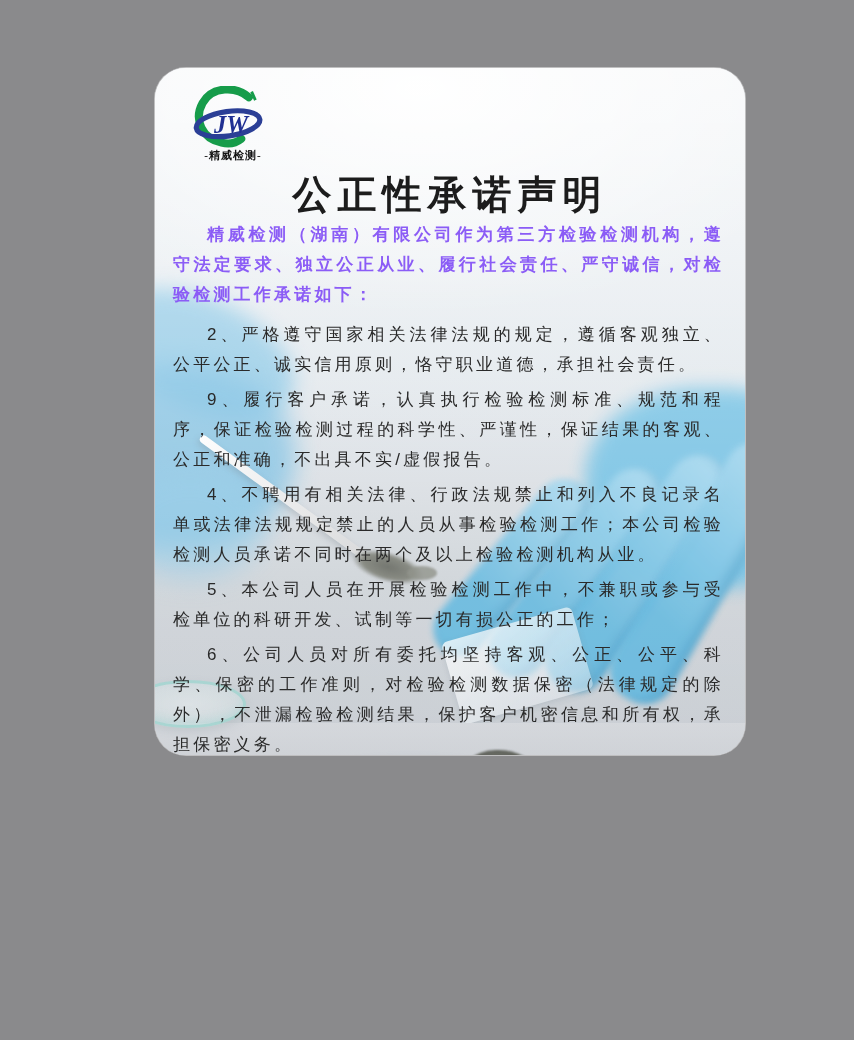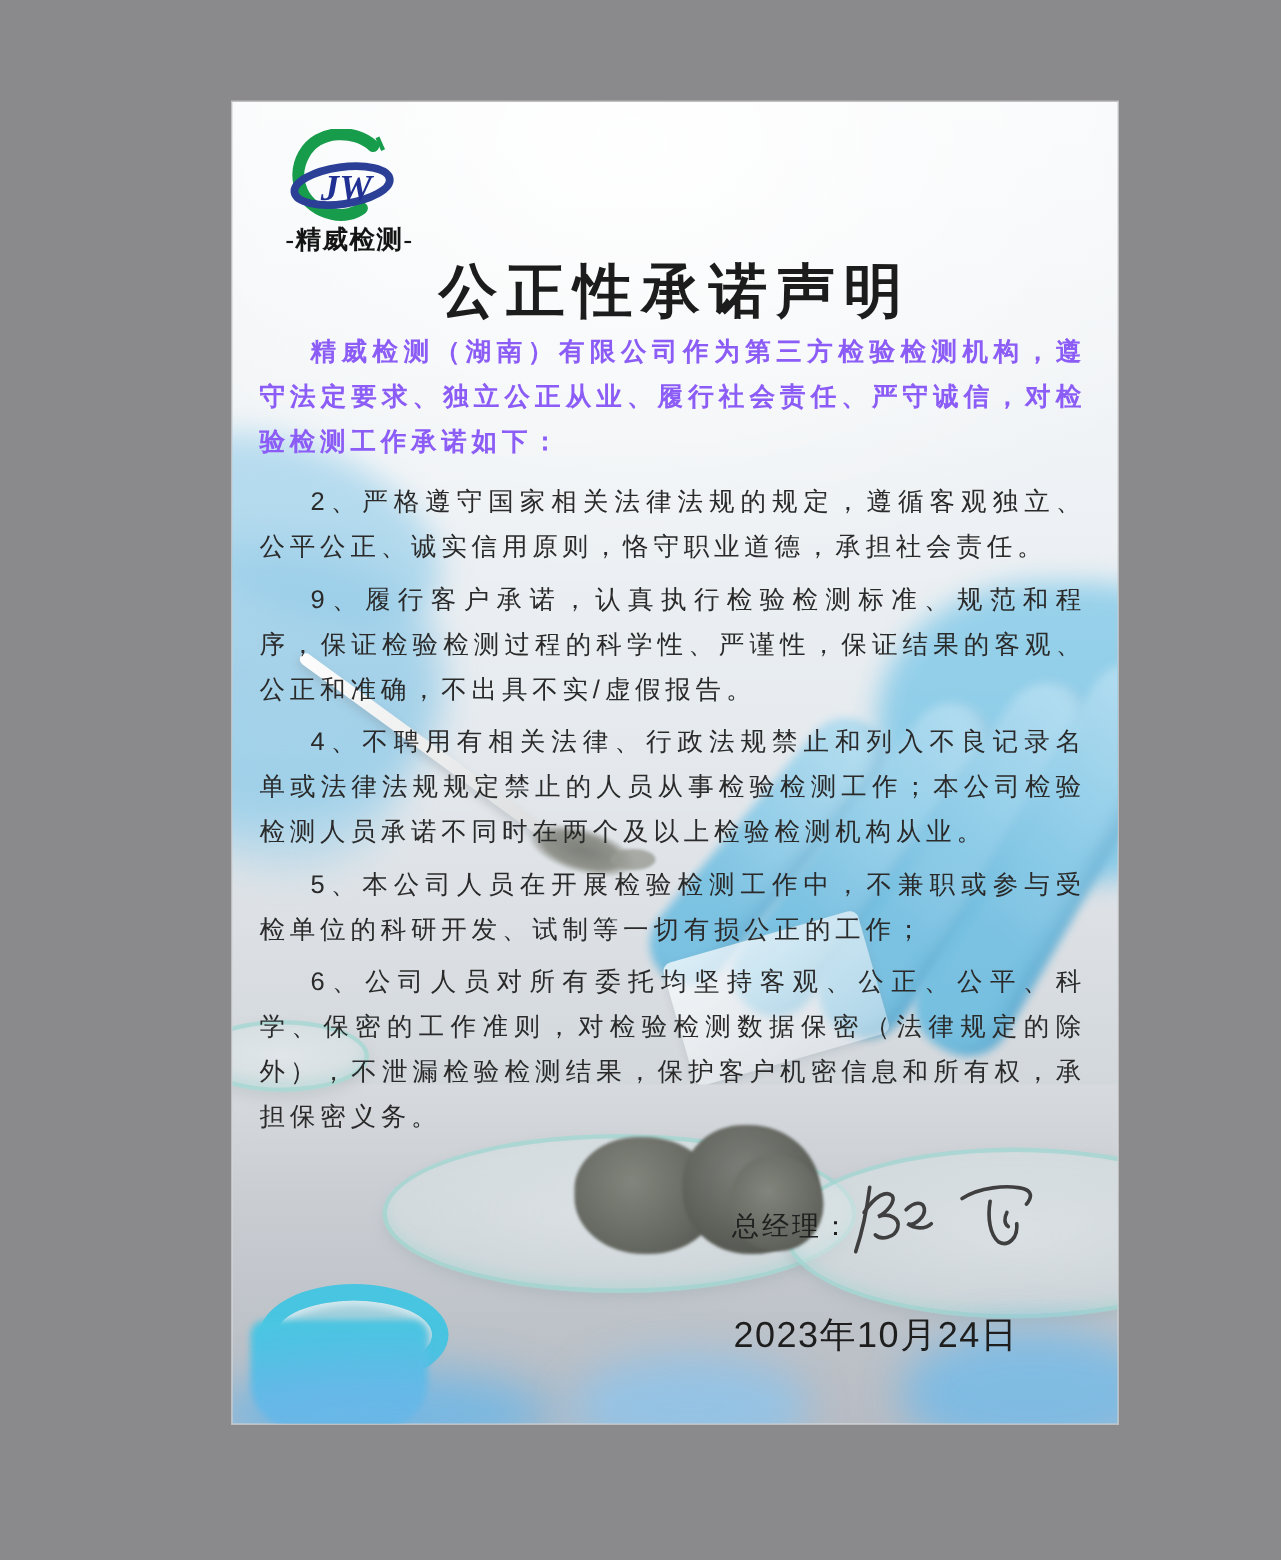--- a/index.html
+++ b/index.html
@@ -1,19 +1,19 @@
 <!DOCTYPE html>
 <html><head>
 <meta charset="utf-8">
 <style>
   html,body{margin:0;padding:0;background:#8a8a8c;}
   .stage{position:relative;width:854px;height:1040px;background:#8a8a8c;overflow:hidden;
          font-family:"Liberation Sans","DejaVu Sans",sans-serif;}
-  .page{position:absolute;left:155px;top:68px;width:590px;height:881px;overflow:hidden;
-        background:#e9edf1;box-shadow:0 0 0 1px rgba(255,255,255,.45);}
+  .page{position:absolute;left:155px;top:68px;width:590px;height:687px;overflow:hidden;
+        background:#e9edf1;box-shadow:0 0 0 1px rgba(255,255,255,.45);border-radius:31px;}
   .photo,.veil,.content{position:absolute;inset:0;}
   .photo{z-index:0;}
   .photo div{position:absolute;}
   .bg-base{inset:0;background:
      radial-gradient(120% 55% at 45% 3%, rgba(255,255,255,.95), rgba(255,255,255,0) 60%),
      linear-gradient(180deg,#eef1f4 0%,#e8edf1 25%,#e0e6eb 45%,#d8dde2 60%,#cdd2d7 75%,#c6cbd1 100%);}
   
   .glova{left:-55px;top:230px;width:200px;height:110px;border-radius:50%;background:#7ec2e4;opacity:.8;filter:blur(10px);transform:rotate(24deg);}
   .glovb{left:-95px;top:295px;width:235px;height:185px;border-radius:48%;background:#74bce1;opacity:.8;filter:blur(12px);}
   .glovc{left:-40px;top:400px;width:150px;height:110px;border-radius:50%;background:#8cc8e6;opacity:.6;filter:blur(14px);}
@@ -53,21 +53,21 @@
            background:linear-gradient(180deg,#3cc2e0,#55b4e6);filter:blur(2px);}
   .capmass{left:-15px;top:845px;width:230px;height:60px;border-radius:50%;background:#62b2e6;filter:blur(16px);opacity:.85;}
   .blobC{left:225px;top:835px;width:160px;height:70px;border-radius:50%;background:#85c0ea;filter:blur(14px);opacity:.8;}
   .blobR{left:445px;top:818px;width:175px;height:85px;border-radius:50%;background:#6db6e6;filter:blur(14px);opacity:.85;}
   .veil{z-index:1;background:linear-gradient(180deg,rgba(255,255,255,.58) 0%,rgba(255,255,255,.42) 16%,
         rgba(255,255,255,.30) 32%,rgba(255,255,255,.20) 50%,rgba(255,255,255,.12) 68%,rgba(255,255,255,.06) 100%);}
   
   .content{z-index:2;}
   .logo{position:absolute;left:34px;top:18px;width:80px;height:66px;}
   .brand{position:absolute;left:8px;top:80px;width:140px;text-align:center;
-         font-family:"Liberation Serif","DejaVu Serif",serif;font-weight:bold;font-size:17px;
+         font-family:"Liberation Serif","DejaVu Serif",serif;font-weight:bold;font-size:11px;
          letter-spacing:1px;color:#141414;}
   .title{position:absolute;left:0;right:0;top:93px;text-align:center;margin:11px;
          font-family:"Liberation Serif","DejaVu Serif",serif;font-weight:900;font-size:39px;
          letter-spacing:6px;color:#1c1c1c;line-height:46px;}
   .body{position:absolute;left:18px;right:21px;top:152px;color:#2a2a2a;
         font-size:17px;line-height:30px;letter-spacing:3.2px;text-align:justify;}
   .body p{margin:0 0 5px;text-indent:2em;}
   .body p.intro{font-weight:bold;color:#8b5cf6;margin-bottom:10px;}
   .sig-label{position:absolute;left:333px;top:737px;font-size:18px;letter-spacing:2px;color:#202020;}
   .sig-svg{position:absolute;left:408px;top:710px;width:140px;height:70px;}

